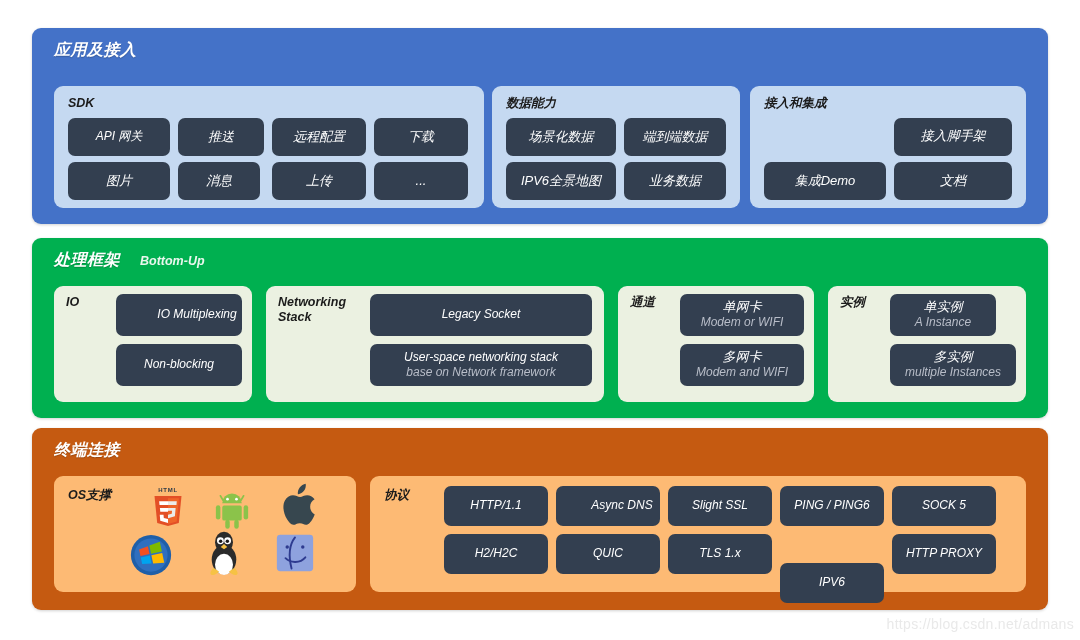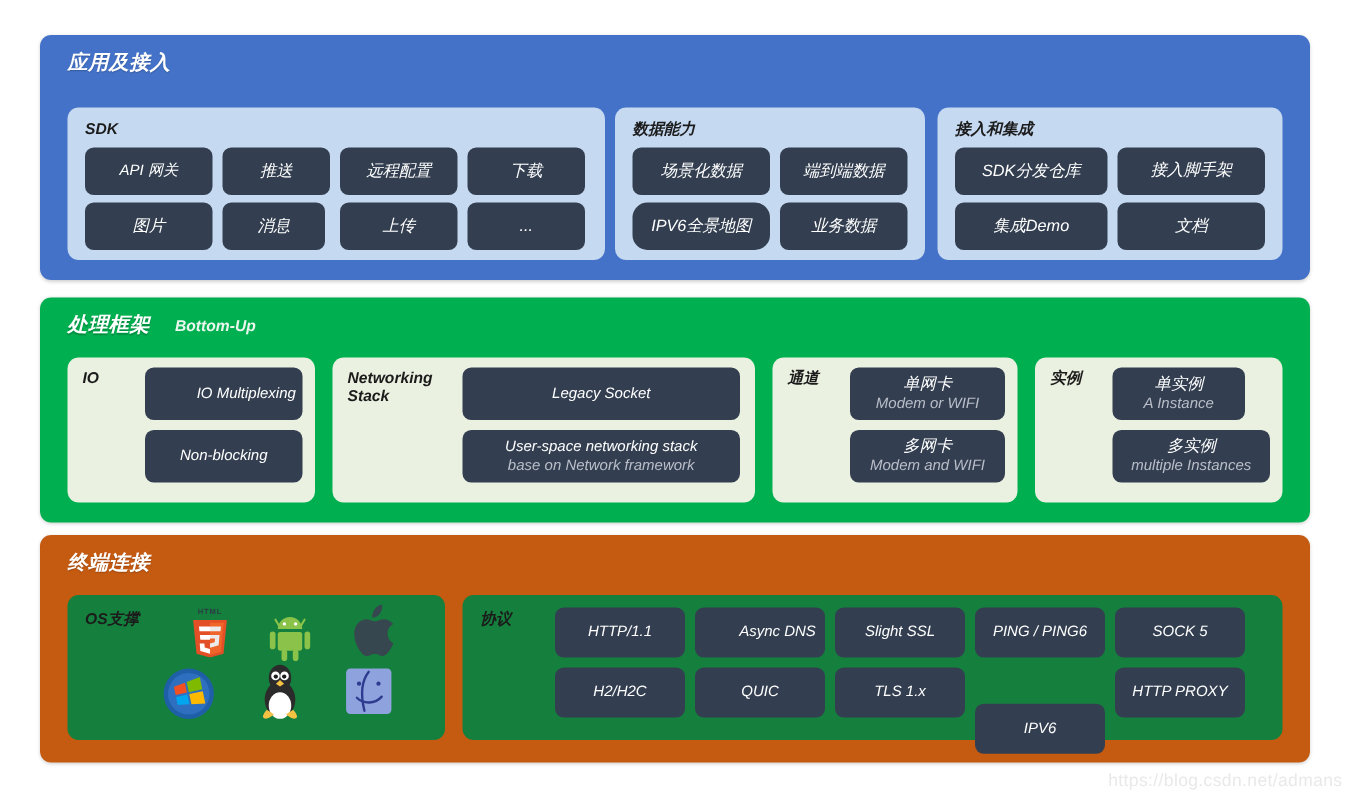--- a/index.html
+++ b/index.html
@@ -34,21 +34,21 @@
   
   .group{
     position:absolute;border-radius:9px;box-sizing:border-box;
   }
   .group-label{
     position:absolute;font-style:italic;font-weight:bold;
     font-size:12.5px;color:#1b1b1b;white-space:pre-line;line-height:1.18;
   }
   .g-blue{background:#C5D9F1;}
   .g-green{background:#EBF1E1;}
-  .g-peach{background:#15803d;}
+  .g-peach{background:#fdba74;}
 
   
   .tile{
     position:absolute;background:#333F50;border-radius:7px;
     display:flex;flex-direction:column;align-items:center;justify-content:center;
     box-sizing:border-box;text-align:center;
   }
   .tile .t1{
     color:#ffffff;font-style:italic;font-size:13px;font-weight:500;
     line-height:1.15;white-space:nowrap;
@@ -114,34 +114,31 @@
 
     <div class="group g-blue" style="left:460px;top:58px;width:248px;height:122px;">
       <div class="group-label" style="left:14px;top:10px;">数据能力</div>
 
       <div class="tile" style="left:14px;top:32px;width:110px;height:38px;">
         <span class="t1">场景化数据</span>
       </div>
       <div class="tile" style="left:132px;top:32px;width:102px;height:38px;">
         <span class="t1">端到端数据</span>
       </div>
-      <div class="tile" style="left:14px;top:76px;width:110px;height:38px;border-radius:12px;">
+      <div class="tile" style="left:14px;top:76px;width:110px;height:38px;">
         <span class="t1">IPV6全景地图</span>
       </div>
       <div class="tile" style="left:132px;top:76px;width:102px;height:38px;">
         <span class="t1">业务数据</span>
       </div>
     </div>
 
     <div class="group g-blue" style="left:718px;top:58px;width:276px;height:122px;">
       <div class="group-label" style="left:14px;top:10px;">接入和集成</div>
 
-      <div class="tile" style="left:14px;top:32px;width:122px;height:38px;">
-        <span class="t1">SDK分发仓库</span>
-      </div>
       <div class="tile" style="left:144px;top:32px;width:118px;height:38px;font-family:Liberation Mono, monospace;">
         <span class="t1">接入脚手架</span>
       </div>
       <div class="tile" style="left:14px;top:76px;width:122px;height:38px;">
         <span class="t1">集成Demo</span>
       </div>
       <div class="tile" style="left:144px;top:76px;width:118px;height:38px;">
         <span class="t1">文档</span>
       </div>
     </div>

